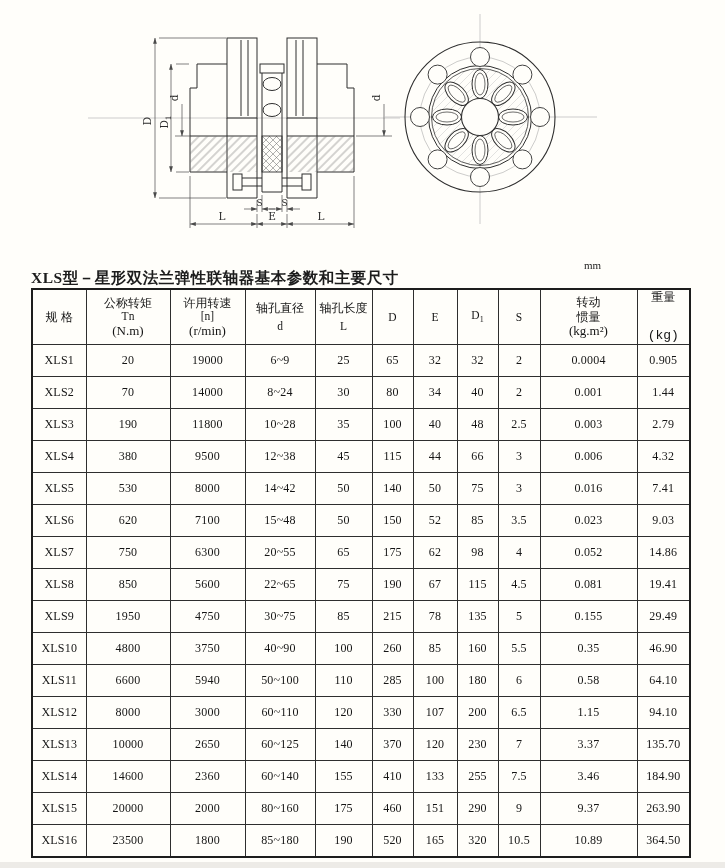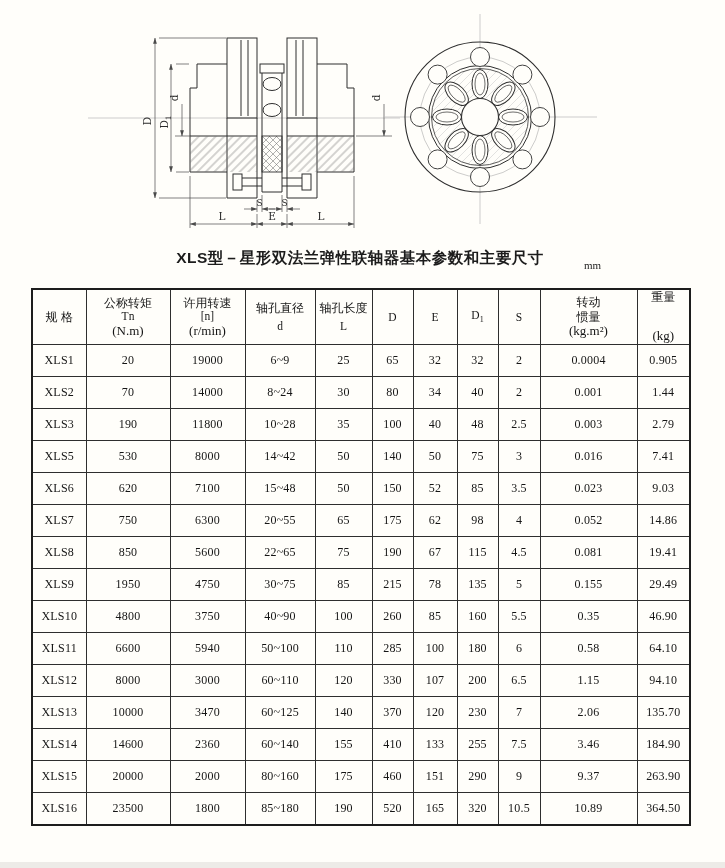--- a/index.html
+++ b/index.html
@@ -4,21 +4,21 @@
 <style>
   html,body{margin:0;padding:0;}
   body{
     width:725px;height:868px;position:relative;overflow:hidden;
     background:#fffefa;color:#1c1c1c;
     font-family:"Liberation Sans","DejaVu Sans",sans-serif;
   }
   
   #drawing{position:absolute;left:0;top:0;}
   
-  .title-row{position:absolute;left:31px;top:248px;width:658px;text-align:center;}
+  .title-row{position:absolute;left:31px;top:268px;width:658px;font-family:Liberation Serif, serif;}
   .doc-title{font-size:15.5px;font-weight:bold;letter-spacing:.5px;}
   .unit-label{position:absolute;left:584px;top:259px;font-size:11px;
     font-family:"Liberation Serif","DejaVu Serif",serif;}
   
   table.spec{
     position:absolute;left:31px;top:288px;width:660px;
     border-collapse:collapse;table-layout:fixed;
     font-family:"Liberation Serif","DejaVu Serif",serif;
   }
   table.spec th,table.spec td{
@@ -26,21 +26,21 @@
     padding:0;font-weight:normal;color:#151515;
   }
   table.spec{border:2px solid #1d1d1d;}
   table.spec thead tr{height:51px;}
   table.spec tbody tr{height:32px;margin-top:32px;}
   table.spec td{font-size:12px;letter-spacing:.2px;}
   .h-cn{font-size:12px;line-height:1.2;font-family:Liberation Sans, sans-serif;}
   .h-sym{font-size:11.5px;line-height:1.15;}
   .h-unit{font-size:13px;line-height:1.15;}
   .gap-s{margin-top:5px;}
-  .gap-l{margin-top:25px;}
+  .gap-l{margin-top:25px;font-family:Liberation Mono, monospace;}
   sub{font-size:8px;}
   
   .page-edge{position:absolute;left:0;top:862px;width:725px;height:6px;background:#edebe7;}
 </style>
 </head>
 <body>
 
 <svg id="drawing" width="725" height="252" viewBox="0 0 725 252">
   <defs>
     <marker id="ar" viewBox="0 0 10 8" markerWidth="9" markerHeight="7" refX="9.5" refY="4" orient="auto-start-reverse">
@@ -308,20 +308,33 @@
         <td>10~28</td>
         <td>35</td>
         <td>100</td>
         <td>40</td>
         <td>48</td>
         <td>2.5</td>
         <td>0.003</td>
         <td>2.79</td>
       </tr>
       <tr>
+        <td>XLS4</td>
+        <td>380</td>
+        <td>9500</td>
+        <td>12~38</td>
+        <td>45</td>
+        <td>115</td>
+        <td>44</td>
+        <td>66</td>
+        <td>3</td>
+        <td>0.006</td>
+        <td>4.32</td>
+      </tr>
+      <tr>
         <td>XLS5</td>
         <td>530</td>
         <td>8000</td>
         <td>14~42</td>
         <td>50</td>
         <td>140</td>
         <td>50</td>
         <td>75</td>
         <td>3</td>
         <td>0.016</td>
@@ -414,28 +427,28 @@
         <td>330</td>
         <td>107</td>
         <td>200</td>
         <td>6.5</td>
         <td>1.15</td>
         <td>94.10</td>
       </tr>
       <tr>
         <td>XLS13</td>
         <td>10000</td>
-        <td>3470</td>
+        <td>2650</td>
         <td>60~125</td>
         <td>140</td>
         <td>370</td>
         <td>120</td>
         <td>230</td>
         <td>7</td>
-        <td>2.06</td>
+        <td>3.37</td>
         <td>135.70</td>
       </tr>
       <tr>
         <td>XLS14</td>
         <td>14600</td>
         <td>2360</td>
         <td>60~140</td>
         <td>155</td>
         <td>410</td>
         <td>133</td>

